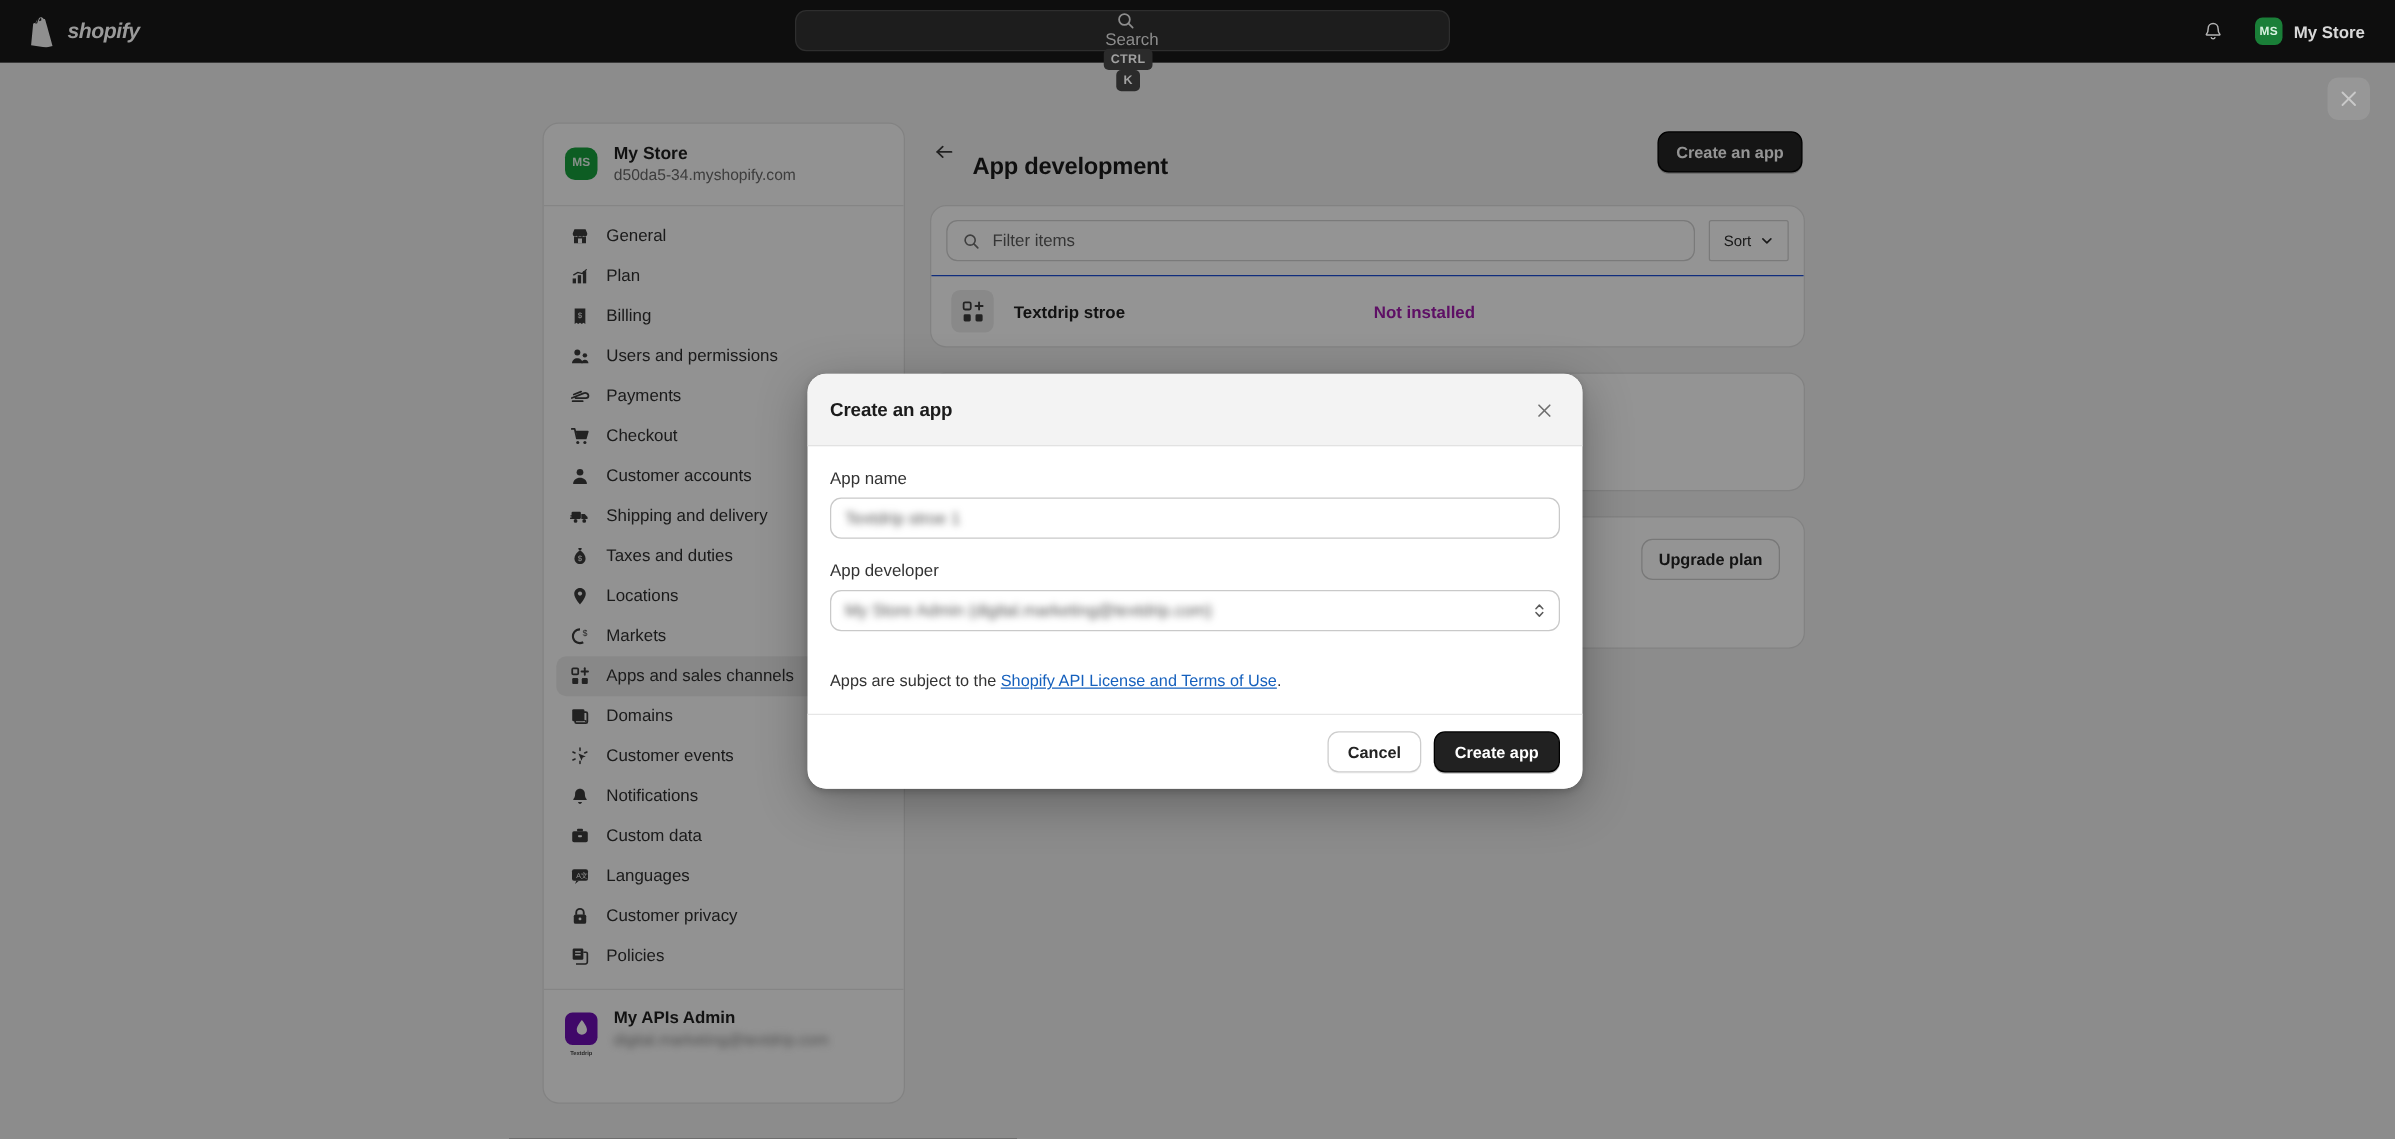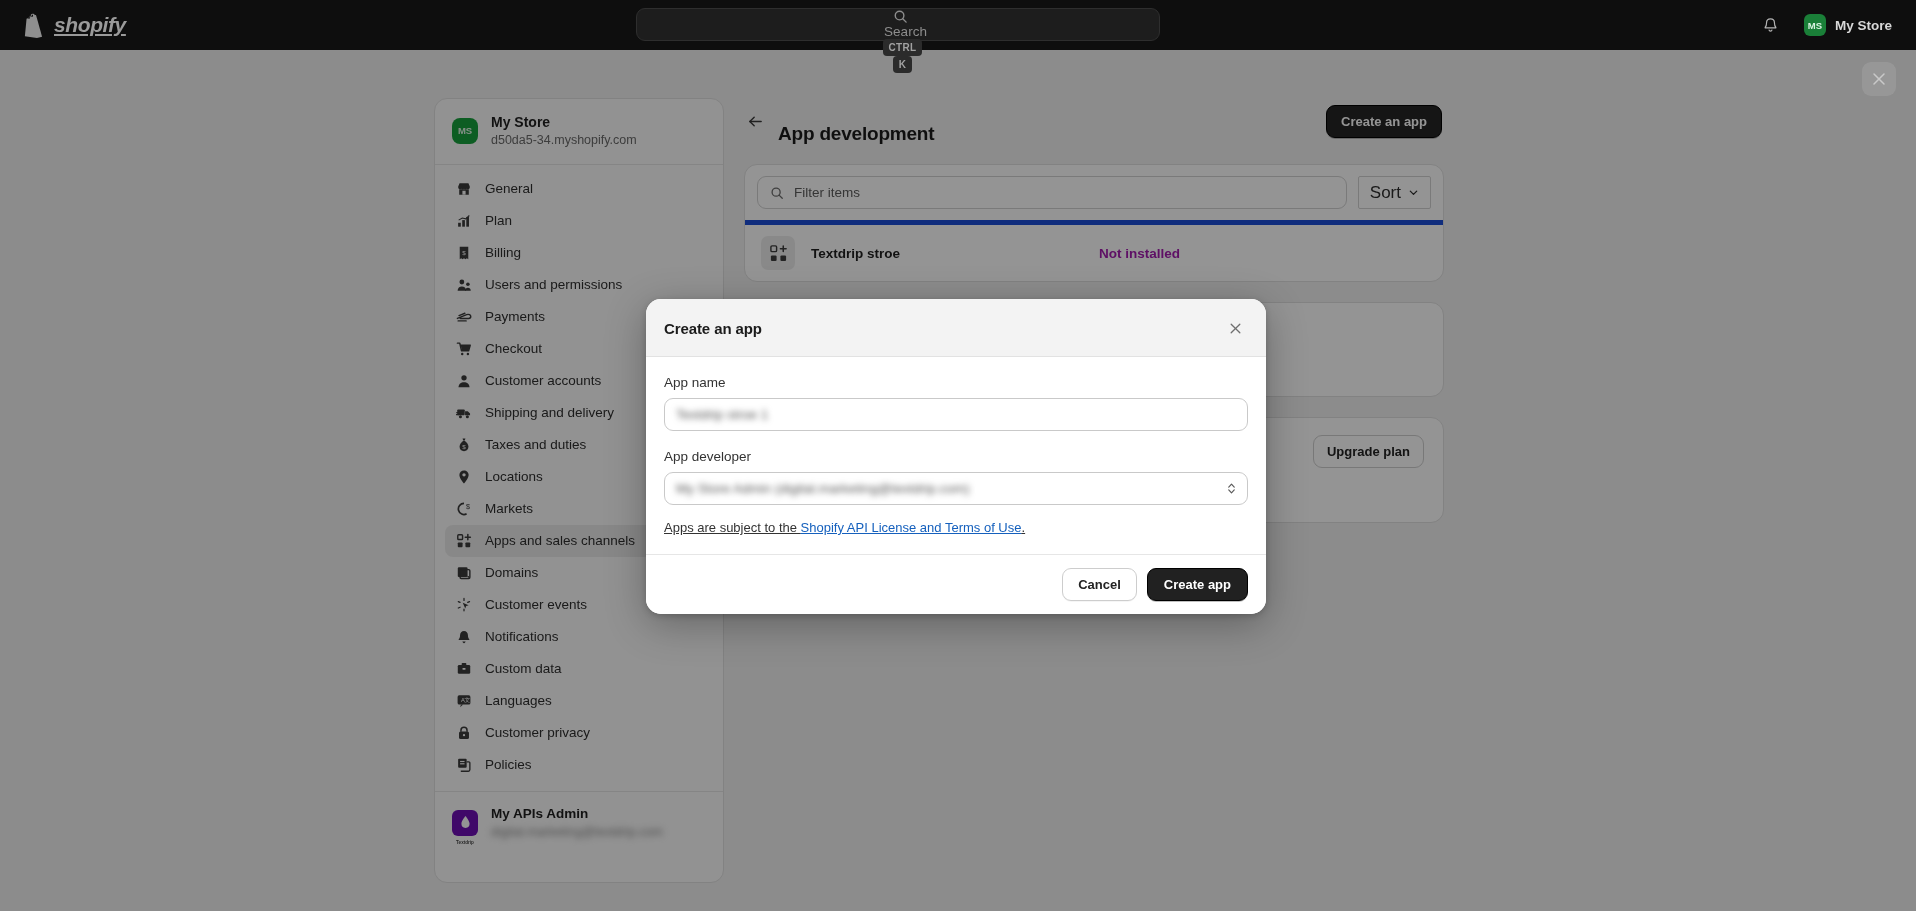--- a/index.html
+++ b/index.html
@@ -13,21 +13,21 @@
 
   
   .topbar {
     position: absolute; top: 0; left: 0; width: 1916px; height: 50px;
     background: #0e0e0e;
     display: flex; align-items: center;
     z-index: 50;
   }
   .brand { display: flex; align-items: center; gap: 9px; margin-left: 22px; }
   .brand-logo { width: 23px; height: 25px; display: block; }
-  .brand-word { color: #9a9a9a; font-size: 21px; font-style: italic; font-weight: 700; letter-spacing: -0.4px; text-decoration: underline; }
+  .brand-word { color: #9a9a9a; font-size: 17px; font-style: italic; font-weight: 700; letter-spacing: -0.4px; }
 
   .search-wrap { position: absolute; left: 636px; top: 8px; width: 524px; height: 33px; }
   .search-box {
     width: 100%; height: 100%;
     background: #1d1d1d; border: 1px solid #2e2e2e; border-radius: 9px;
     display: flex; align-items: center; padding: 0 8px 0 13px; flex-direction: column;
   }
   .search-box .mag { flex: 0 0 auto; }
   .search-ph { color: #8d8d8d; font-size: 13.5px; margin-left: 10px; flex: 1; }
   .kbd {
@@ -113,23 +113,23 @@
   .card-filters { display: flex; align-items: center; gap: 11px; padding: 11px 12px; }
   .filter-input {
     flex: 1; height: 33px; border: 1px solid #d2d2d2; border-radius: 9px;
     display: flex; align-items: center; padding: 0 12px; gap: 10px;
     background: #fff;
   }
   .filter-ph { color: #5c5c5c; font-size: 13.5px; }
   .sort-btn {
     height: 33px; border: 1px solid #d2d2d2; border-radius: 2px;
     display: flex; align-items: center; gap: 7px; padding: 0 11px;
-    font-size: 17px; color: #2e2e2e; background: #fff;
-  }
-  .app-row { display: flex; align-items: center; gap: 16px; padding: 11px 16px; border-top: 5px solid #1d4ed8; }
+    font-size: 12px; color: #2e2e2e; background: #fff;
+  }
+  .app-row { display: flex; align-items: center; gap: 16px; padding: 11px 16px; border-top: 1px solid #1d4ed8; }
   .app-thumb {
     width: 34px; height: 34px; border-radius: 7px; background: #ededed;
     display: flex; align-items: center; justify-content: center;
   }
   .app-name { font-size: 13.5px; font-weight: 700; color: #1f1f1f; width: 272px; }
   .app-status { font-size: 13.5px; color: #a21caf; font-weight: bold; }
 
   .info-card { background: #fff; border: 1px solid #e0e0e0; border-radius: 13px; margin-top: 20px; padding: 17px 19px; }
   .info-p { font-size: 13.5px; color: #3a3a3a; line-height: 1.58; }
   .info-p + .info-p { margin-top: 16px; }
@@ -161,21 +161,21 @@
   .fld-label { font-size: 13.5px; color: #333; margin-bottom: 8px; }
   .fld-input {
     height: 33px; border: 1px solid #c9c9c9; border-radius: 9px;
     background: #fff; display: flex; align-items: center; padding: 0 11px;
     position: relative;
   }
   .fld-val { font-size: 13.5px; color: #555; filter: blur(3.0px); user-select: none; white-space: nowrap; }
   .fld-caret { position: absolute; right: 10px; display: flex; align-items: center; }
   .fld-gap { height: 18px; }
   .help { font-size: 12.5px; color: #494949; line-height: 1.55; margin-top: 9px; }
-  .help2 { font-size: 13px; color: #333; margin-top: 15px; text-decoration: underline; }
+  .help2 { font-size: 13px; color: #333; margin-top: 32px; }
   .modal-foot {
     border-top: 1px solid #e6e6e6; padding: 13px 18px;
     display: flex; justify-content: flex-end; gap: 10px; background: #fff;
   }
   .btn-cancel {
     background: #fff; border: 1px solid #cdcdcd; border-radius: 9px;
     padding: 8px 15px; font-size: 13px; font-weight: 600; color: #232323;
     box-shadow: 0 1px 0 rgba(0,0,0,.04);
   }
   .btn-primary {

